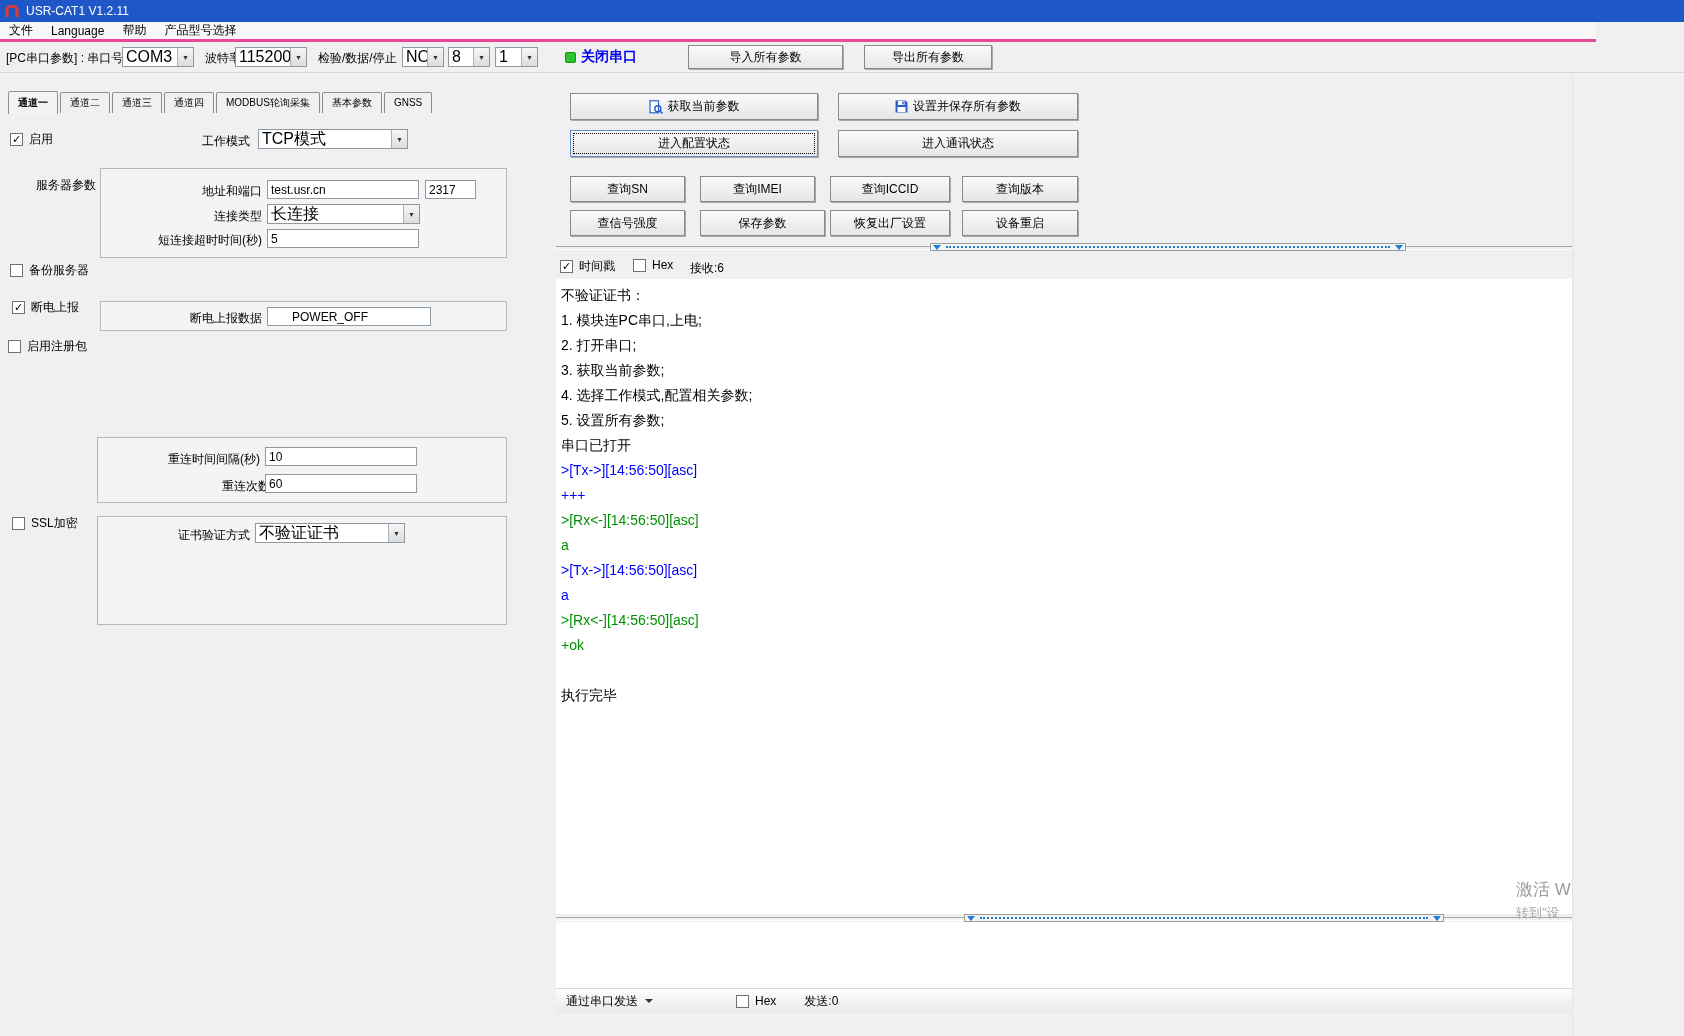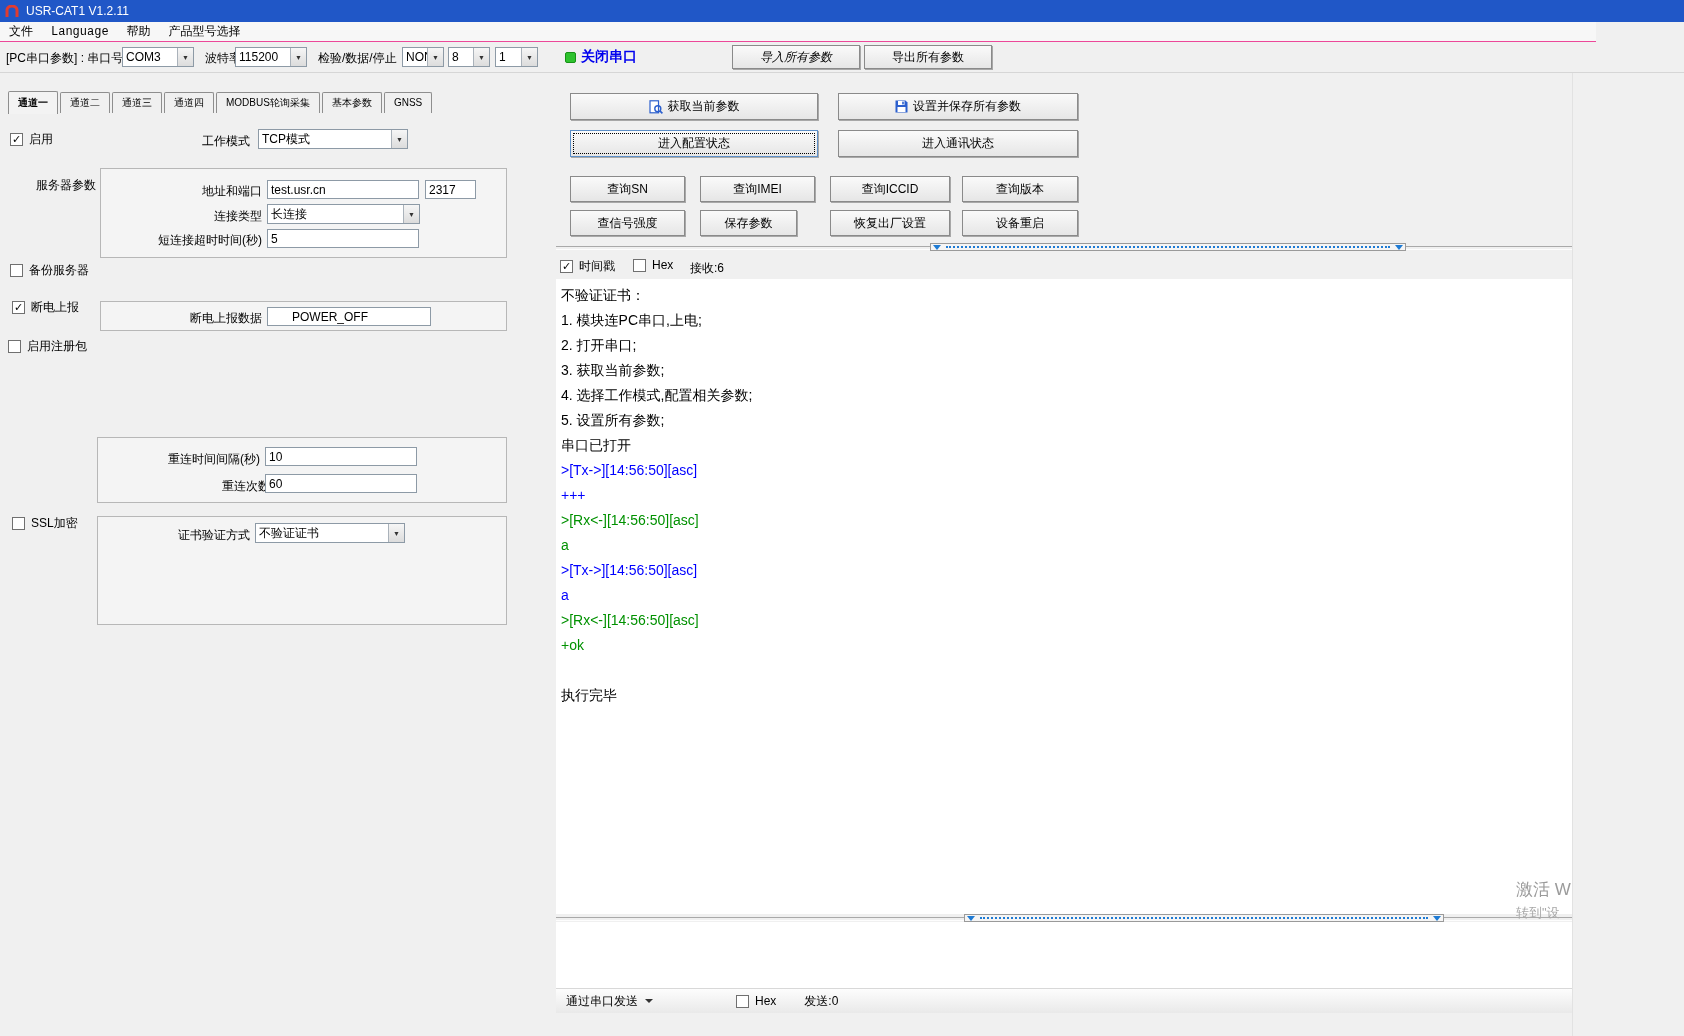--- a/index.html
+++ b/index.html
@@ -8,31 +8,31 @@
   #app { position:relative; width:1684px; height:1036px; }
 
   
   .titlebar { position:absolute; left:0; top:0; width:1684px; height:22px;
     background:#2057c7; display:flex; align-items:center; padding-left:5px; }
   .titlebar .app-icon { width:14px; height:13px; margin-right:7px; }
   .titlebar .title { color:#fff; font-size:12px; }
 
   
   .menubar { position:absolute; left:0; top:22px; width:1596px; height:20px;
-    background:#f7f7f7; display:flex; align-items:center; border-bottom:1px solid #ec4899;font-family:Liberation Mono, monospace; }
+    background:#f7f7f7; display:flex; align-items:center; border-bottom:3px solid #ec4899; }
   .menu-item { padding:2px 9px; font-size:12px; cursor:default; }
 
   
   .toolbar { position:absolute; left:0; top:42px; width:1684px; height:31px;
     background:#f0f0f0; border-bottom:1px solid #d6d6d6; }
   .tlabel { position:absolute; top:8px; font-size:12px; white-space:nowrap; }
 
   .combo { position:absolute; height:20px; background:#fff; border:1px solid #8d9aa6;
     display:flex; align-items:center; }
-  .combo .combo-val { flex:1; padding-left:3px; font-size:12px; white-space:nowrap; overflow:hidden; }
+  .combo .combo-val { flex:1; padding-left:3px; font-size:16px; white-space:nowrap; overflow:hidden; }
   .combo .dd { width:16px; height:100%; background:linear-gradient(#f6f6f6,#dcdcdc);
     border-left:1px solid #aab2ba; display:flex; align-items:center; justify-content:center;
     font-size:7px; color:#333; }
 
   .win-btn { position:absolute; background:linear-gradient(#fafafa,#e6e6e6);
     border:1px solid #8a8a8a; box-shadow:1px 1px 0 rgba(80,80,80,.45);
     display:flex; align-items:center; justify-content:center; gap:5px;
     font-size:12px; color:#000; cursor:default; white-space:nowrap; }
   .win-btn.focused { outline:1px dotted #000; outline-offset:-4px; border-color:#5e90c8; }
 
@@ -137,21 +137,21 @@
     <div class="combo" style="left:448px; top:5px; width:42px;">
       <span class="combo-val">8</span>
       <span class="dd">▼</span>
     </div>
     <div class="combo" style="left:495px; top:5px; width:43px;">
       <span class="combo-val">1</span>
       <span class="dd">▼</span>
     </div>
     <span class="status-dot" style="left:565px; top:10px;"></span>
     <span class="close-port" style="left:581px; top:6px;">关闭串口</span>
-    <div class="win-btn" style="left:732px; top:3px; width:128px; height:24px;font-style:italic;">导入所有参数</div>
+    <div class="win-btn" style="left:688px; top:3px; width:155px; height:24px;">导入所有参数</div>
     <div class="win-btn" style="left:864px; top:3px; width:128px; height:24px;">导出所有参数</div>
   </div>
 
   <div class="tabstrip">
     <div class="tab active">通道一</div>
     <div class="tab">通道二</div>
     <div class="tab">通道三</div>
     <div class="tab">通道四</div>
     <div class="tab">MODBUS轮询采集</div>
     <div class="tab">基本参数</div>
@@ -235,21 +235,21 @@
   </div>
   <div class="win-btn focused" style="left:570px; top:130px; width:248px; height:27px;">进入配置状态</div>
   <div class="win-btn" style="left:838px; top:130px; width:240px; height:27px;">进入通讯状态</div>
 
   <div class="win-btn" style="left:570px; top:176px; width:115px; height:26px;">查询SN</div>
   <div class="win-btn" style="left:700px; top:176px; width:115px; height:26px;">查询IMEI</div>
   <div class="win-btn" style="left:830px; top:176px; width:120px; height:26px;">查询ICCID</div>
   <div class="win-btn" style="left:962px; top:176px; width:116px; height:26px;text-align:right;">查询版本</div>
 
   <div class="win-btn" style="left:570px; top:210px; width:115px; height:26px;">查信号强度</div>
-  <div class="win-btn" style="left:700px; top:210px; width:97px; height:26px;">保存参数</div>
+  <div class="win-btn" style="left:700px; top:210px; width:125px; height:26px;">保存参数</div>
   <div class="win-btn" style="left:830px; top:210px; width:120px; height:26px;">恢复出厂设置</div>
   <div class="win-btn" style="left:962px; top:210px; width:116px; height:26px;">设备重启</div>
 
   <div class="splitter" style="left:556px; top:243px; width:1016px;">
     <div class="split-handle" style="left:374px; width:476px;">
       <span class="tri"></span>
       <span class="split-dots"></span>
       <span class="tri"></span>
     </div>
   </div>

